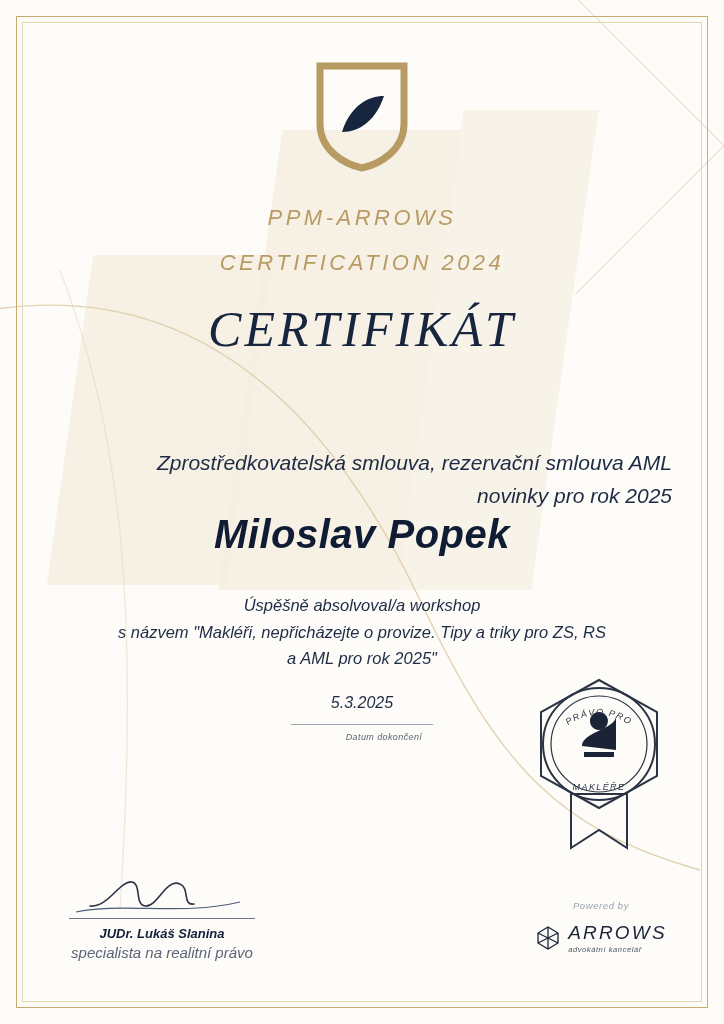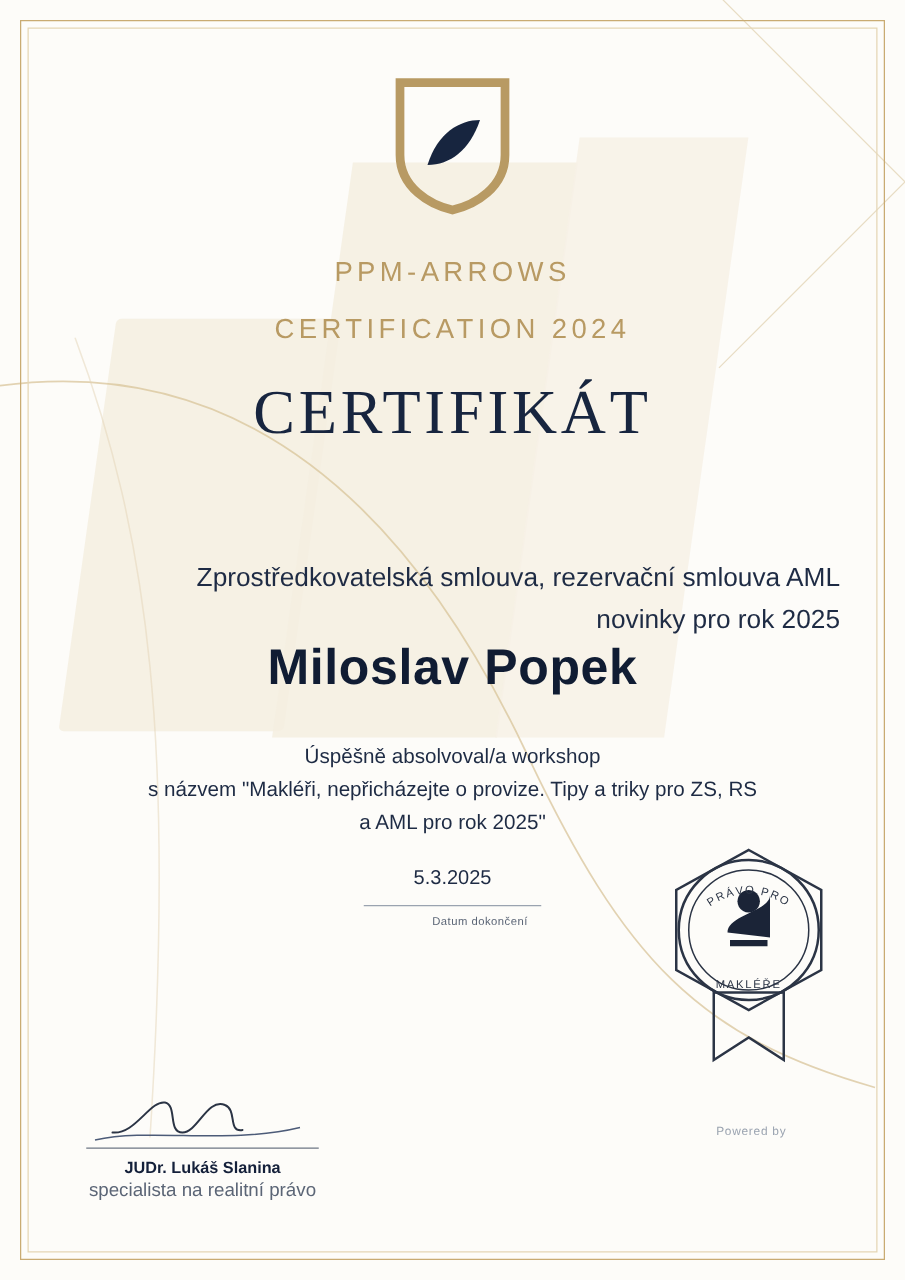--- a/index.html
+++ b/index.html
@@ -13,20 +13,21 @@
     overflow: hidden;
     font-family: "Liberation Sans", sans-serif;
   }
 
   .certificate {
     position: relative;
     width: 724px;
     height: 1024px;
     background: #fdfcf9;
     overflow: hidden;
+    font-style: italic;
   }
 
   
   .frame-outer {
     position: absolute;
     left: 16px;
     top: 16px;
     right: 16px;
     bottom: 16px;
     border: 1px solid #c9ab72;
@@ -343,15 +344,27 @@
       <path d="M28 34 C 46 36, 58 8, 70 10 C 80 12, 72 34, 84 34 C 96 34, 104 6, 118 12 C 128 16, 120 34, 132 32" fill="none" stroke="#2b3445" stroke-width="1.6" stroke-linecap="round"></path>
       <path d="M14 40 C 60 30, 120 44, 178 30" fill="none" stroke="#4c5b78" stroke-width="1.2"></path>
     </svg>
     <div class="sig-rule"></div>
     <div class="sig-name">JUDr. Lukáš Slanina</div>
     <div class="sig-role">specialista na realitní právo</div>
   </div>
 
   <div class="powered">
     <div class="powered-label">Powered by</div>
+    <div class="powered-logo">
+      <svg width="26" height="26" viewBox="0 0 26 26">
+        <g fill="none" stroke="#1b2437" stroke-width="1.3">
+          <polygon points="13,2 23,8 23,18 13,24 3,18 3,8"></polygon>
+          <path d="M13,2 L13,24 M3,8 L23,18 M23,8 L3,18"></path>
+        </g>
+      </svg>
+      <div>
+        <div class="powered-word">ARROWS</div>
+        <div class="powered-sub">advokátní kancelář</div>
+      </div>
+    </div>
   </div>
 
 </div>
 
 </body></html>

